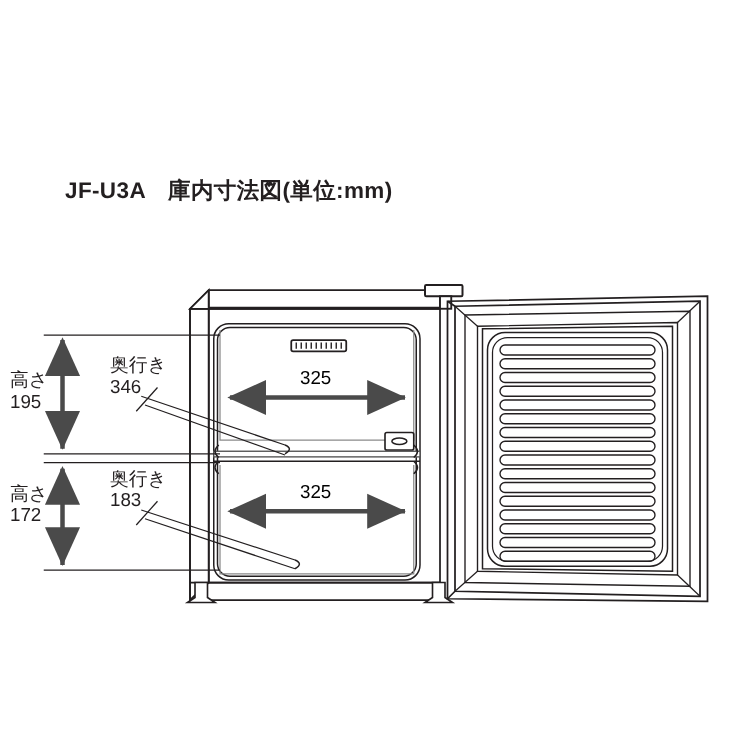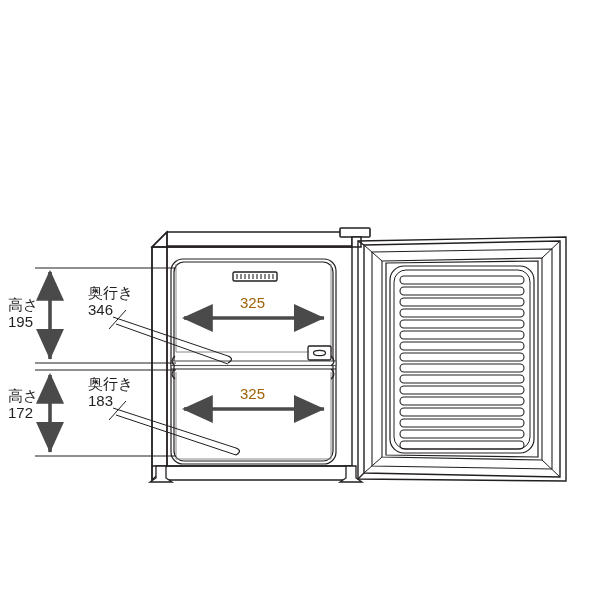--- a/index.html
+++ b/index.html
@@ -40,34 +40,35 @@
     position: absolute;
     font-size: 15px;
     line-height: 17px;
     color: #231f20;
     text-align: left;
     white-space: pre-line;
   }
   .dim-num {
     position: absolute;
     font-size: 15px;
-    color: #a16207;
+    color: #000000;
   }
   #h195 { left: 8px; top: 296px; }
   #h172 { left: 8px; top: 387px; }
   #d346 { left: 88px; top: 284px; }
   #d183 { left: 88px; top: 375px; }
   #w325a { left: 240px; top: 294px; }
   #w325b { left: 240px; top: 385px; }
 </style>
 </head>
 <body>
 
 <div id="page">
 
+  <div id="title">JF-U3A　庫内寸法図(単位:mm)</div>
 
   <svg id="diagram" width="600" height="600" viewBox="0 0 600 600">
 
     <defs>
       <marker id="arrHead" markerWidth="9" markerHeight="9" refX="8.4" refY="4.5" orient="auto" markerUnits="strokeWidth">
         <path d="M0,0.6 L8.6,4.5 L0,8.4 Z" fill="#4a4a4a"></path>
       </marker>
       <marker id="arrTail" markerWidth="9" markerHeight="9" refX="0.6" refY="4.5" orient="auto" markerUnits="strokeWidth">
         <path d="M8.6,0.6 L0,4.5 L8.6,8.4 Z" fill="#4a4a4a"></path>
       </marker>

